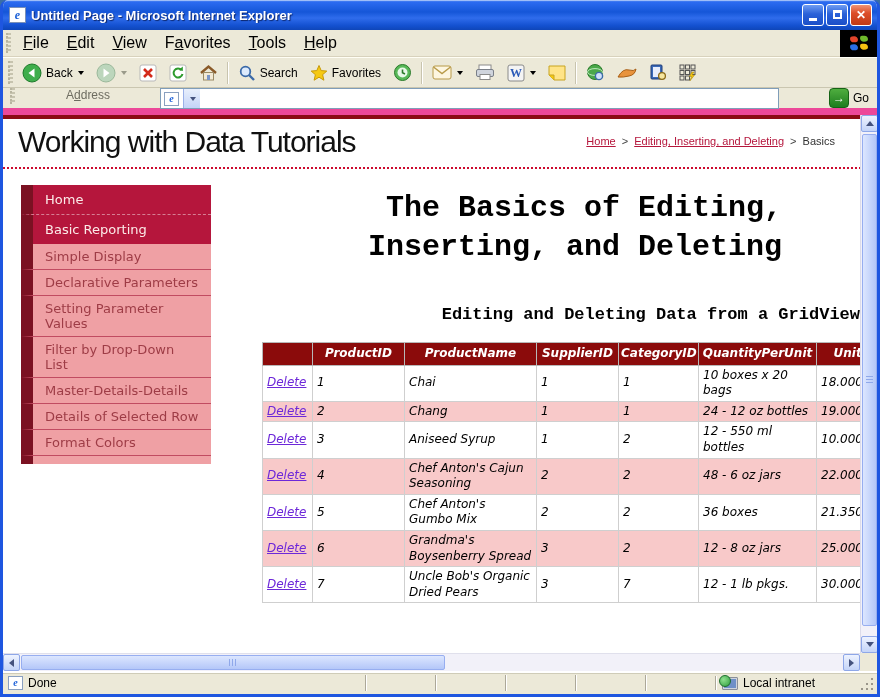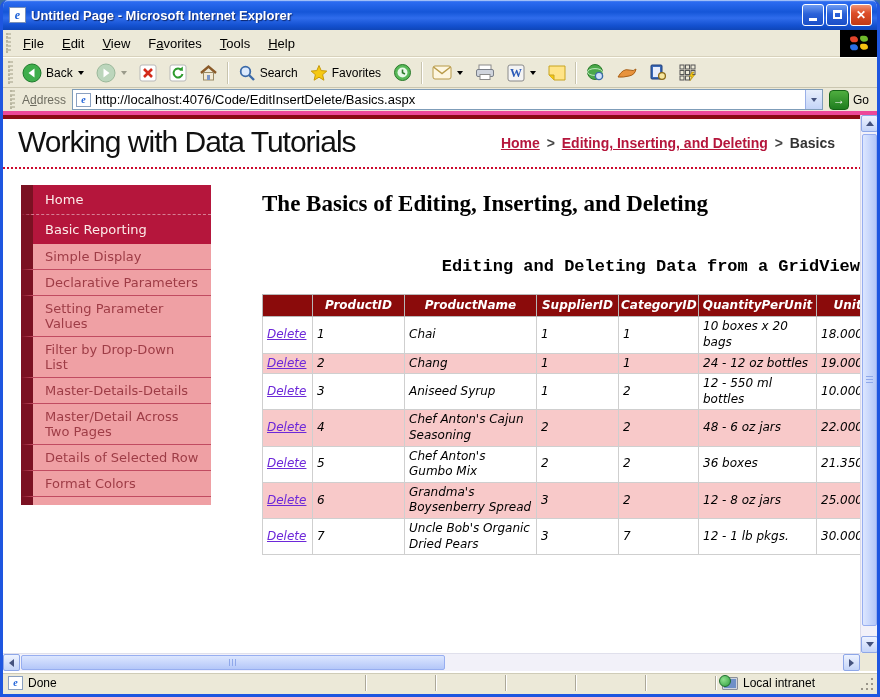--- a/index.html
+++ b/index.html
@@ -18,67 +18,67 @@
   .winbtns{display:flex;gap:2px;margin-right:2px;}
   .winbtn{width:22px;height:22px;border-radius:3px;border:1px solid #fff;color:#fff;font-size:12px;line-height:20px;
     text-align:center;background:linear-gradient(#6f9cf2,#2a61d8 45%,#1b4fc8);cursor:pointer;}
   .winbtn.close{background:linear-gradient(#f09376,#dd4f2a 40%,#c13a15);font-weight:bold;}
   .glyph-min{display:inline-block;width:8px;height:3px;background:#fff;margin-top:13px;}
   .glyph-max{display:inline-block;width:9px;height:9px;border:2px solid #fff;border-top-width:3px;margin-top:5px;}
   
   .menubar{position:absolute;top:30px;left:0;right:0;height:27px;background:#ece9d8;display:flex;align-items:center;
     border-bottom:1px solid #d8d2bd;}
   .grip{width:5px;height:80%;margin:0 3px;background:repeating-linear-gradient(180deg,#c6c3ae 0 2px,transparent 2px 4px);border-left:2px dotted #b8b5a0;}
-  .menu-item{padding:5px 9px;font-size:13px;color:#000;cursor:pointer;}
+  .menu-item{padding:5px 9px;font-size:16px;color:#000;cursor:pointer;}
   .menu-item u{text-decoration:underline;}
   .brandbox{position:absolute;right:0;top:0;width:37px;height:27px;background:#000;display:flex;align-items:center;justify-content:center;}
   .winflag{width:18px;height:15px;display:grid;grid-template-columns:8px 8px;grid-template-rows:6px 6px;gap:2px;transform:skewY(-4deg);}
   .winflag i{border-radius:2px 4px 2px 4px;}
   
   .toolbar{position:absolute;top:57px;left:0;right:0;height:31px;background:#ece9d8;display:flex;align-items:center;
     border-top:1px solid #fffef5;border-bottom:1px solid #cac6b0;padding-left:2px;}
   .tbtn{display:flex;align-items:center;gap:4px;padding:2px 6px;font-size:12px;color:#000;border-radius:3px;cursor:pointer;}
   .tsep{width:2px;height:22px;margin:0 3px;border-left:1px solid #c8c4ae;border-right:1px solid #fff;}
   .dd{width:0;height:0;border-left:3px solid transparent;border-right:3px solid transparent;border-top:4px solid #000;margin-left:1px;}
   .dd.dis{border-top-color:#9a9a8a;}
   .ico{display:inline-block;}
   
-  .addressbar{position:absolute;top:88px;left:0;right:0;height:27px;background:#ece9d8;display:flex;align-items:center;
-    border-bottom:4px solid #ec4899;padding:0 4px;}
+  .addressbar{position:absolute;top:88px;left:0;right:0;height:27px;background:#ece9d8;display:flex;align-items:flex-start;
+    border-bottom:7px solid #ec4899;padding:0 4px;gap:44px;}
   .addr-label{font-size:12px;color:#6d6c60;margin:0 6px 0 4px;}
   .addr-label u{text-decoration:underline;}
   .addr-field{flex:1;height:21px;background:#fff;border:1px solid #7f9db9;display:flex;align-items:center;padding-left:3px;position:relative;}
   .addr-ico{width:15px;height:14px;background:#fff;border:1px solid #8aa0c0;font:italic bold 10px "Liberation Serif",serif;color:#1e62d8;
     text-align:center;line-height:12px;margin-right:4px;}
   .addr-input{flex:1;border:none;outline:none;font:13px "Liberation Sans",sans-serif;color:#000;background:transparent;padding:0;}
   .addr-drop{width:17px;height:19px;background:linear-gradient(#e8effc,#c4d4f8);border-left:1px solid #9ab0e8;
     display:flex;align-items:center;justify-content:center;cursor:pointer;}
   .addr-drop .dd{border-top-color:#44527d;}
   .go-btn{display:flex;align-items:center;gap:4px;margin-left:6px;font-size:12px;cursor:pointer;padding-right:4px;}
   .go-ico{width:20px;height:20px;border-radius:4px;background:linear-gradient(#4fae3f,#1f7d1f);border:1px solid #156315;
     color:#fff;font-weight:bold;text-align:center;line-height:18px;}
   
   .content{position:absolute;top:115px;left:0;width:874px;height:538px;background:#fff;overflow:hidden;}
   .rule-top{height:4px;background:#8b0b14;}
   .site-header{position:relative;height:50px;border-bottom:2px dotted #cc0a2e;}
   .site-title{position:absolute;left:15px;top:6px;font-size:30px;color:#111;letter-spacing:-1px;}
-  .breadcrumb{position:absolute;right:42px;top:16px;font-size:14px;font-weight:bold;color:#333;white-space:nowrap;}
+  .breadcrumb{position:absolute;right:42px;top:16px;font-size:11px;font-weight:normal;color:#333;white-space:nowrap;}
   .breadcrumb a{color:#b5163c;text-decoration:underline;cursor:pointer;}
   .crumb-sep{color:#444;padding:0 3px;}
   
   .sidebar{position:absolute;left:18px;top:70px;width:190px;font-family:"DejaVu Sans",sans-serif;font-size:13px;}
   .side-item{cursor:pointer;}
   .side-item.lvl1{background:#b5163c;border-left:12px solid #7b1122;color:#fceae8;padding:7px 10px 7px 12px;}
   .side-item.lvl1 + .side-item.lvl1{border-top:1px dashed rgba(255,255,255,.45);}
   .side-item.lvl2{background:#efa0a4;border-left:12px solid #7b1122;margin-left:0;color:#9e3c46;padding:5px 10px 5px 12px;}
   .side-item.lvl2 + .side-item.lvl2{border-top:1px solid #c14b61;}
   .side-item.partial{height:9px;padding-top:2px;padding-bottom:0;overflow:hidden;}
   
   .main{position:absolute;left:259px;top:60px;width:598px;font-family:"DejaVu Sans",sans-serif;color:#000;}
-  .main h1{font-family:Liberation Serif, serif;font-size:23px;font-weight:bold;margin:14px 0 0 0;max-width:520px;line-height:1.3;}
+  .main h1{font-family:Liberation Mono, monospace;font-size:30px;font-weight:bold;margin:14px 0 0 0;max-width:520px;line-height:1.3;text-align:right;}
   .main h2{font-family:Liberation Mono, monospace;font-size:17px;font-weight:bold;margin:38px 0 0 0;text-align:right;}
   .table-wrap{margin-top:18px;width:598px;overflow:hidden;}
   table.grid{border-collapse:collapse;table-layout:fixed;width:650px;font-size:12px;}
   table.grid td,table.grid th{border:1px solid #cfcfcf;padding:2px 4px;vertical-align:middle;text-align:left;line-height:1.3;overflow:hidden;white-space:normal;font-style:italic;}
   table.grid th{background:#8b0b0b;color:#fff;font-weight:bold;text-align:center;border-color:#b8b8b8;padding:3px 2px;}
   table.grid th.c-del{width:50px;}
   .c-id{width:92px;} .c-name{width:132px;} .c-sup{width:82px;} .c-cat{width:80px;} .c-qty{width:118px;} .c-price{width:96px;}
   tr.alt td{background:#f8c9c9;}
   a.del{color:#6d28d9;text-decoration:underline;cursor:pointer;}
   
@@ -312,21 +312,20 @@
         </svg>
       </span>
     </div>
   </div>
 
   <div class="addressbar">
     <div class="grip"></div>
     <span class="addr-label" id="addr-label">A<u>d</u>dress</span>
     <div class="addr-field">
       <span class="addr-ico">e</span>
-      <input class="addr-input" value="http://localhost:4076/Code/EditInsertDelete/Basics.aspx" style="">
       <div class="addr-drop">
           <span class="dd"></span>
         </div>
     </div>
     <div class="go-btn">
       <span class="go-ico">→</span>
       <span>Go</span>
     </div>
   </div>
 
@@ -338,21 +337,20 @@
     </div>
 
     <div class="sidebar" id="sidebar">
         <div class="side-item lvl1"><span>Home</span></div>
         <div class="side-item lvl1"><span>Basic Reporting</span></div>
         <div class="side-item lvl2"><span>Simple Display</span></div>
         <div class="side-item lvl2"><span>Declarative Parameters</span></div>
         <div class="side-item lvl2"><span>Setting Parameter Values</span></div>
         <div class="side-item lvl2"><span>Filter by Drop-Down List</span></div>
         <div class="side-item lvl2"><span>Master-Details-Details</span></div>
-        <div class="side-item lvl2"><span>Master/Detail Across Two Pages</span></div>
         <div class="side-item lvl2"><span>Details of Selected Row</span></div>
         <div class="side-item lvl2"><span>Format Colors</span></div>
         <div class="side-item lvl2 partial"><span></span></div>
       </div>
 
     <div class="main">
       <h1>The Basics of Editing, Inserting, and Deleting</h1>
       <h2>Editing and Deleting Data from a GridView</h2>
       <div class="table-wrap">
         <table class="grid">

